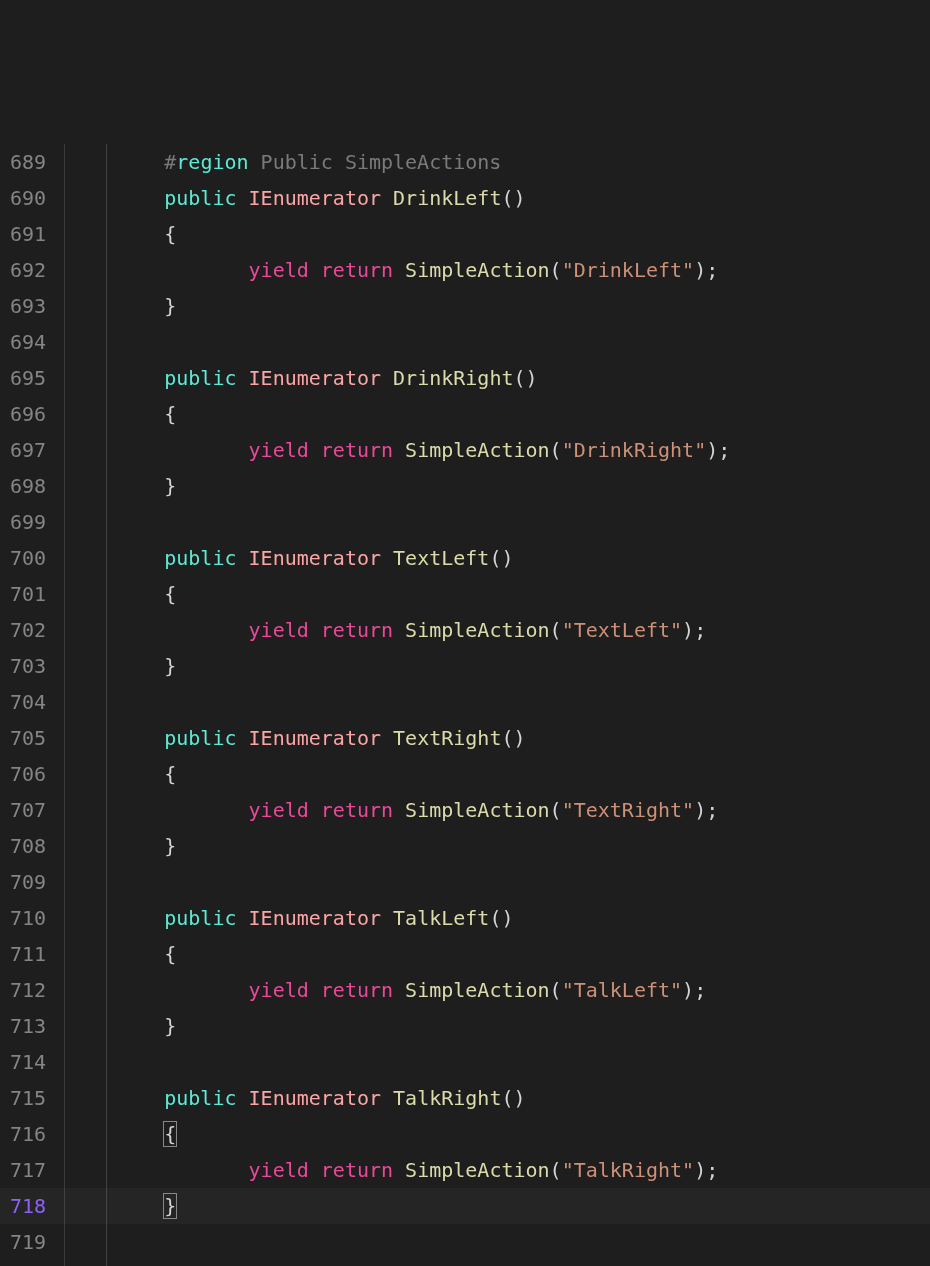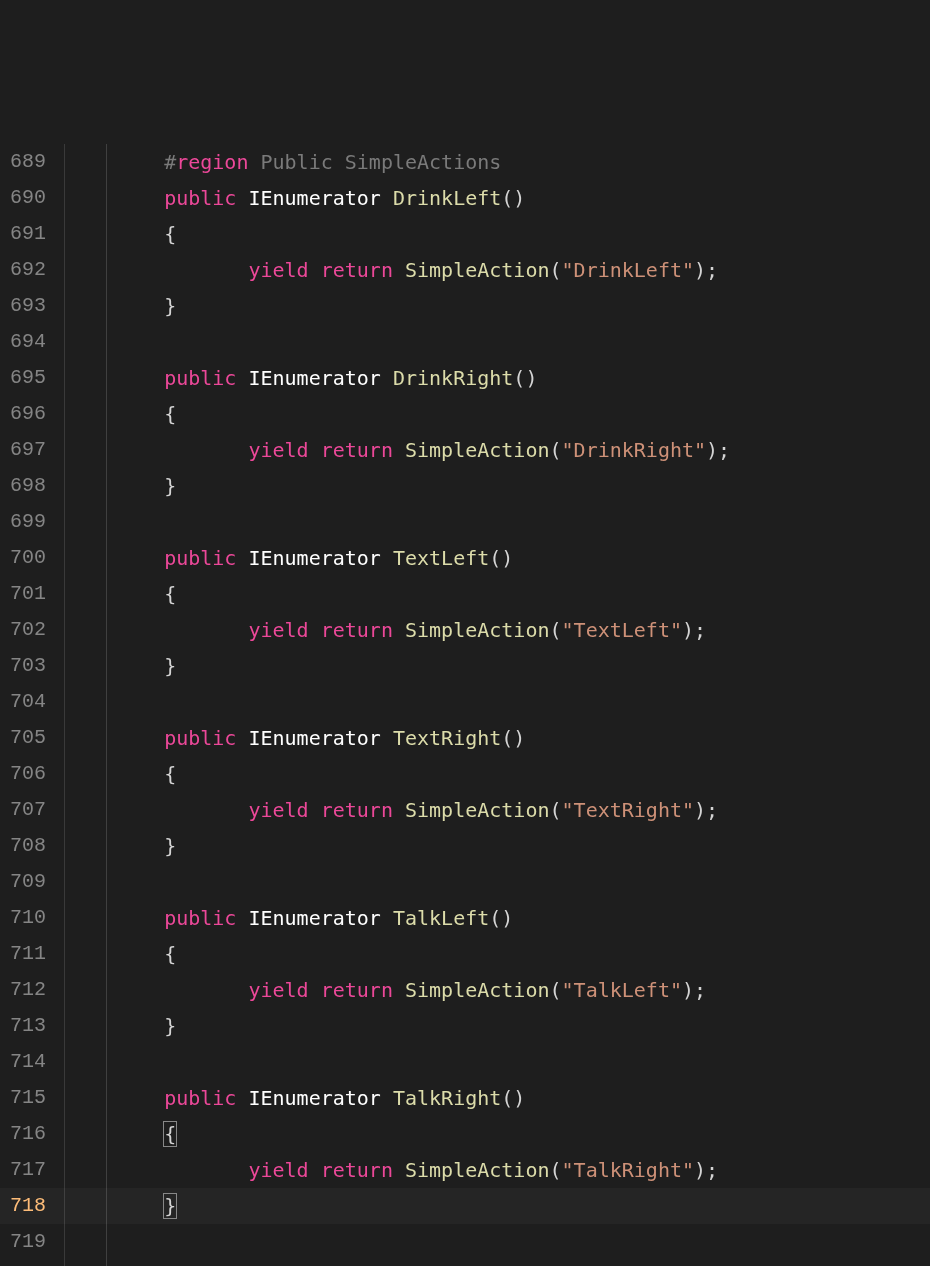--- a/index.html
+++ b/index.html
@@ -16,22 +16,22 @@
   }
   .editor { display: flex; height: 100%; }
   .gutter {
     background: #1e1e1e;
     color: #858585;
     text-align: right;
     padding: 0 18px 0 10px;
     user-select: none;
     position: relative;
   }
-  .gutter .ln { display: block; height: 36px; font-family: Liberation Mono, monospace; }
-  .gutter .ln.active { color: #fdba74; }
+  .gutter .ln { display: block; height: 36px; }
+  .gutter .ln.active { color: #8b5cf6; }
   .mod-bar {
     position: absolute;
     left: 95px;
     width: 4px;
     background: #8db33b;
   }
   .fold-col {
     width: 42px;
     flex: 0 0 42px;
     position: relative;
@@ -53,23 +53,23 @@
     border-left: 1px solid #404040;
     background: #1e1e1e;
   }
   .code {
     padding-left: 4px;
     position: relative;
     flex: 1;
   }
   .line { height: 36px; display: block; }
   .line.hl { background: rgba(255,255,255,0.035); margin-left: -260px; padding-left: 260px; }
-  .k-blue   { color: #ec4899; }
+  .k-blue   { color: #5eead4; }
   .k-purple { color: #ec4899; }
-  .k-green  { color: #ffffff; }
+  .k-green  { color: #fca5a5; }
   .k-func   { color: #dcdcaa; }
   .k-str    { color: #ce9178; }
   .k-punc   { color: #d4d4d4; }
   .k-gray   { color: #7a7a7a; }
   .brace-match {
     border: 1px solid #888;
     margin: -1px;
     padding: 0;
   }
 </style>

